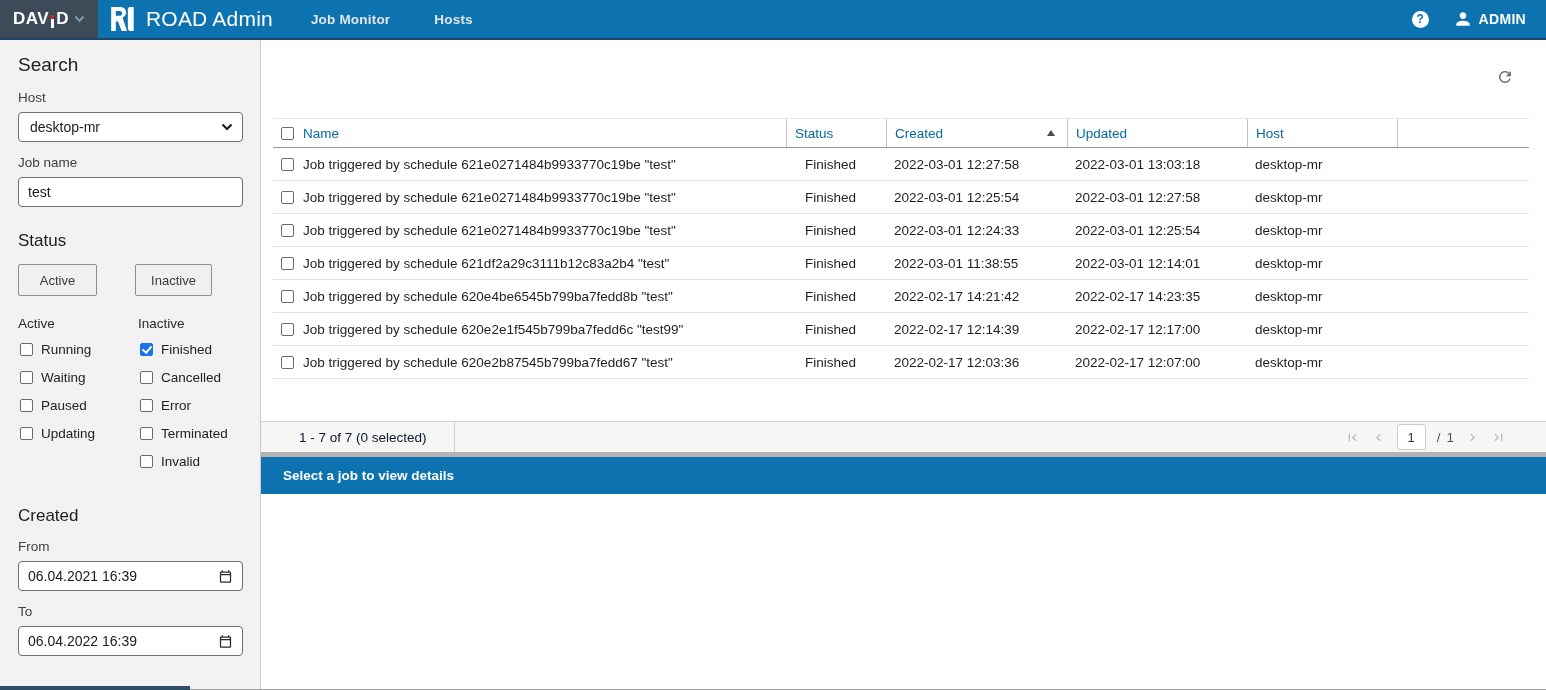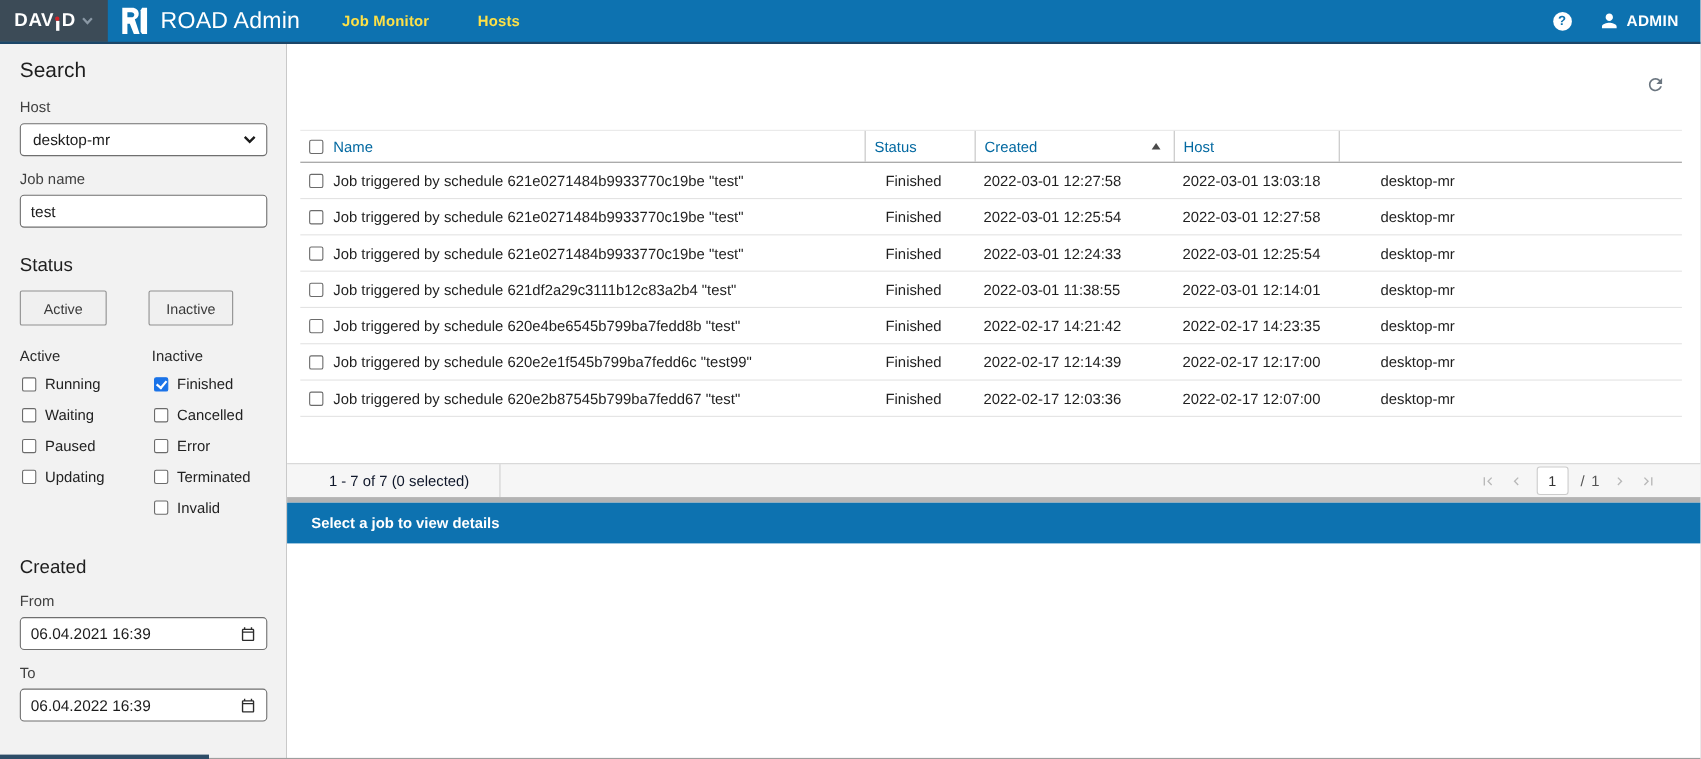--- a/index.html
+++ b/index.html
@@ -11,21 +11,21 @@
        display:flex;align-items:center;box-sizing:border-box;border-bottom:2px solid #1c4668;}
   .logo-block{width:98px;height:100%;background:var(--logo-bg,#3c4b57);display:flex;align-items:center;justify-content:center;gap:5px;cursor:pointer;}
   .logo-text{color:#fff;font-weight:700;font-size:17px;letter-spacing:.5px;display:flex;align-items:flex-end;}
   .logo-i{width:5px;height:13px;position:relative;margin:0 1px;}
   .logo-i::after{content:"";position:absolute;left:1px;bottom:1px;width:3px;height:9px;background:#fff;}
   .logo-i::before{content:"";position:absolute;left:0;top:-1px;width:4px;height:4px;border-radius:50%;background:#d2232a;}
   .brand{display:flex;align-items:center;margin-left:10px;}
   .r-icon{width:27px;height:27px;display:flex;align-items:center;justify-content:center;}
   .app-title{color:#fff;font-size:21px;font-weight:400;margin-left:11px;letter-spacing:.2px;}
   .menu{display:flex;gap:44px;margin-left:38px;}
-  .menu a{color:#fde047;font-size:13.5px;font-weight:700;text-decoration:none;cursor:pointer;letter-spacing:.2px;}
+  .menu a{color:#e5e5e5;font-size:13.5px;font-weight:700;text-decoration:none;cursor:pointer;letter-spacing:.2px;}
   .nav-right{margin-left:auto;display:flex;align-items:center;gap:24px;margin-right:20px;}
   .help-icon{width:17px;height:17px;border-radius:50%;background:#fff;color:var(--primary,#0d72b0);
              font-size:12px;font-weight:700;display:flex;align-items:center;justify-content:center;cursor:pointer;}
   .user{display:flex;align-items:center;gap:6px;cursor:pointer;}
   .user-label{color:#fff;font-size:14px;font-weight:700;letter-spacing:.3px;}
   
   .sidebar{position:absolute;left:0;top:40px;width:261px;bottom:0;background:#f2f2f2;
            border-right:1px solid #c9c9c9;box-sizing:border-box;padding:12px 17px 0 18px;}
   .s-title{font-size:19px;font-weight:500;color:#1e1e1e;margin:2px 0 14px;}
   .s-label{font-size:13.5px;color:#3f3f3f;margin-top:13px;margin-bottom:7px;}
@@ -233,20 +233,21 @@
       <div class="thead">
         <div class="th c-name">
           <span class="cb"></span>
           <span>Name</span>
         </div>
         <div class="th c-status sep">Status</div>
         <div class="th c-created sep">
           <span>Created</span>
           <span class="sort-asc"></span>
         </div>
+        <div class="th c-updated sep">Updated</div>
         <div class="th c-host sep">Host</div>
         <div class="th c-last sep"></div>
       </div>
       <div class="tbody">
 
           <div class="trow">
             <div class="td c-name">
               <span class="cb"></span>
               <span class="nm">Job triggered by schedule 621e0271484b9933770c19be "test"</span>
             </div>

